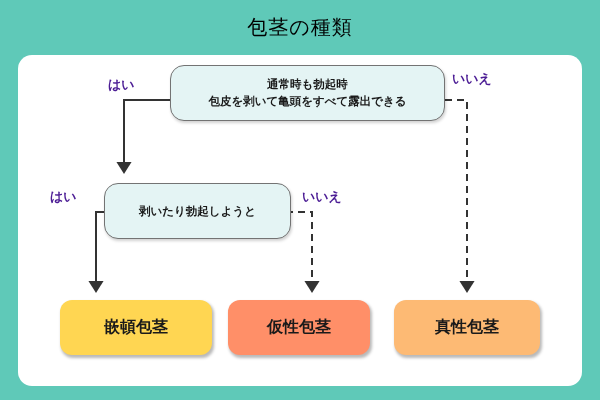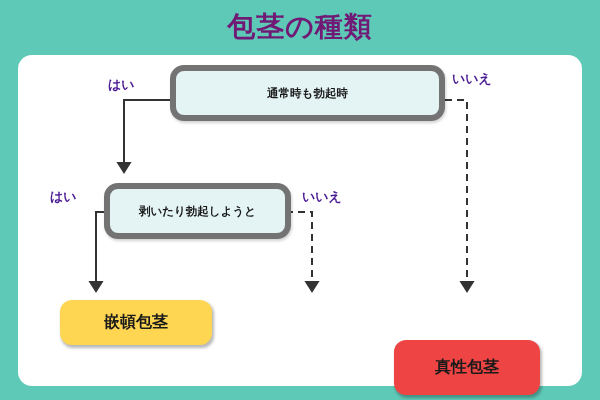--- a/index.html
+++ b/index.html
@@ -18,23 +18,23 @@
     height: 400px;
     background: #5FC9B8;
     box-sizing: border-box;
   }
   #title {
     position: absolute;
     top: 6px;
     left: 0;
     width: 600px;
     text-align: center;
-    color: #701a75;
-    font-size: 28px;
-    font-weight: bold;
+    color: #000000;
+    font-size: 20px;
+    font-weight: normal;
     letter-spacing: 1px;
     line-height: 42px;
   }
   #card {
     position: absolute;
     left: 18px;
     top: 55px;
     width: 564px;
     height: 331px;
     background: #FFFFFF;
@@ -53,36 +53,36 @@
     box-sizing: border-box;
     display: flex;
     align-items: center;
     justify-content: center;
     text-align: center;
     font-weight: bold;
     color: #1A1A1A;
   }
   .decision {
     background: #E4F4F4;
-    border: 6px solid #737373;
+    border: 1px solid #737373;
     border-radius: 14px;
     font-size: 11.5px;
     line-height: 17px;
     box-shadow: 1px 2px 3px rgba(0,0,0,0.18);
   }
   .result {
     border-radius: 12px;
     font-size: 16px;
     box-shadow: 1.5px 2.5px 3px rgba(0,0,0,0.28);
   }
   #node-q1 { left: 170px; top: 65px;  width: 275px; height: 56px; }
   #node-q2 { left: 104px; top: 183px; width: 187px; height: 56px; }
-  #node-r1 { left: 60px;  top: 300px; width: 152px; height: 45px; background: #FFD652; text-align: center; }
+  #node-r1 { left: 60px;  top: 300px; width: 152px; height: 55px; background: #FFD652; text-align: center; }
   #node-r2 { left: 228px; top: 300px; width: 142px; height: 55px; background: #FF8F68; }
-  #node-r3 { left: 394px; top: 300px; width: 146px; height: 55px; background: #ef4444; margin-top: 40px; }
+  #node-r3 { left: 394px; top: 300px; width: 146px; height: 55px; background: #fdba74; }
   .edge-label {
     position: absolute;
     font-size: 13px;
     font-weight: bold;
     color: #4c1d95;
     white-space: nowrap;
   }
   #lbl-yes-1  { left: 108px; top: 76px; }
   #lbl-no-1   { left: 452px; top: 70px; }
   #lbl-yes-2  { left: 50px;  top: 188px; }
@@ -117,31 +117,33 @@
     </g>
 
     <g>
       <path d="M286,212 L312,212 L312,285" fill="none" stroke="#333333" stroke-width="2" stroke-dasharray="7,5" marker-end="url(#arrowhead)"></path>
     </g>
   </svg>
 
   <div class="node decision" id="node-q1">
     <div>
       <div>通常時も勃起時</div>
+      <div>包皮を剥いて亀頭をすべて露出できる</div>
     </div>
   </div>
 
   <div class="node decision" id="node-q2">
     <div>
       <div>剥いたり勃起しようと</div>
     </div>
   </div>
 
   <div class="node result" id="node-r1">嵌頓包茎</div>
 
+  <div class="node result" id="node-r2">仮性包茎</div>
 
   <div class="node result" id="node-r3">真性包茎</div>
 
   <div class="edge-label" id="lbl-yes-1">はい</div>
   <div class="edge-label" id="lbl-no-1">いいえ</div>
   <div class="edge-label" id="lbl-yes-2">はい</div>
   <div class="edge-label" id="lbl-no-2">いいえ</div>
 
 </div>
 

